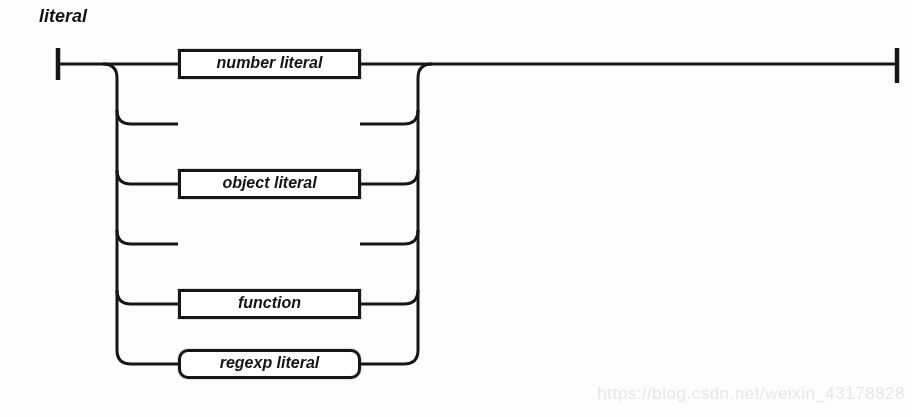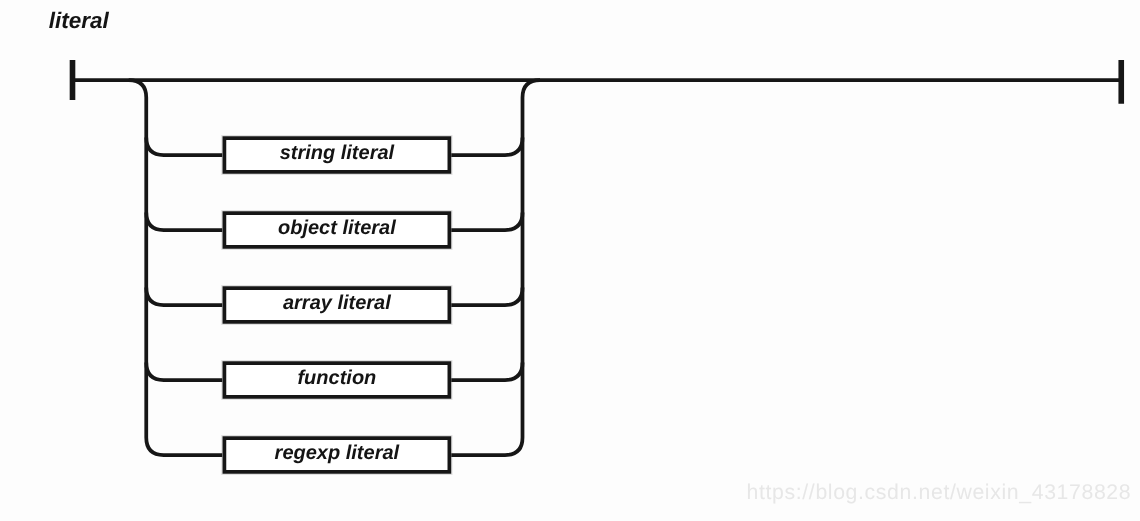--- a/index.html
+++ b/index.html
@@ -45,21 +45,21 @@
     font-style: italic;
     color: #141414;
     white-space: nowrap;
     transform: translateY(-1px);
   }
   .row-0 { top: 49px; }
   .row-1 { top: 109px; }
   .row-2 { top: 169px; text-align: center; }
   .row-3 { top: 229px; }
   .row-4 { top: 289px; justify-content: center; }
-  .row-5 { top: 349px; }
+  .row-5 { top: 349px; border-radius: 10px; }
   .watermark {
     position: absolute;
     right: 7px;
     top: 384px;
     font-size: 17px;
     color: #e7e7e7;
     letter-spacing: 0.5px;
     white-space: nowrap;
   }
 </style>
@@ -88,28 +88,25 @@
 
       <path d="M 360 364 H 404 Q 418 364 418 350 V 78 Q 418 64 432 64"></path>
 
       <path d="M 360 124 H 404 Q 418 124 418 110"></path>
       <path d="M 360 184 H 404 Q 418 184 418 170"></path>
       <path d="M 360 244 H 404 Q 418 244 418 230"></path>
       <path d="M 360 304 H 404 Q 418 304 418 290"></path>
     </g>
   </svg>
 
-  <div class="node-box row-1">
-    <span>string literal</span>
+  <div class="node-box row-0">
+    <span>number literal</span>
   </div>
   <div class="node-box row-2">
     <span>object literal</span>
-  </div>
-  <div class="node-box row-3">
-    <span>array literal</span>
   </div>
   <div class="node-box row-4">
     <span>function</span>
   </div>
   <div class="node-box row-5">
     <span>regexp literal</span>
   </div>
 
   <div class="watermark">https://blog.csdn.net/weixin_43178828</div>
 

